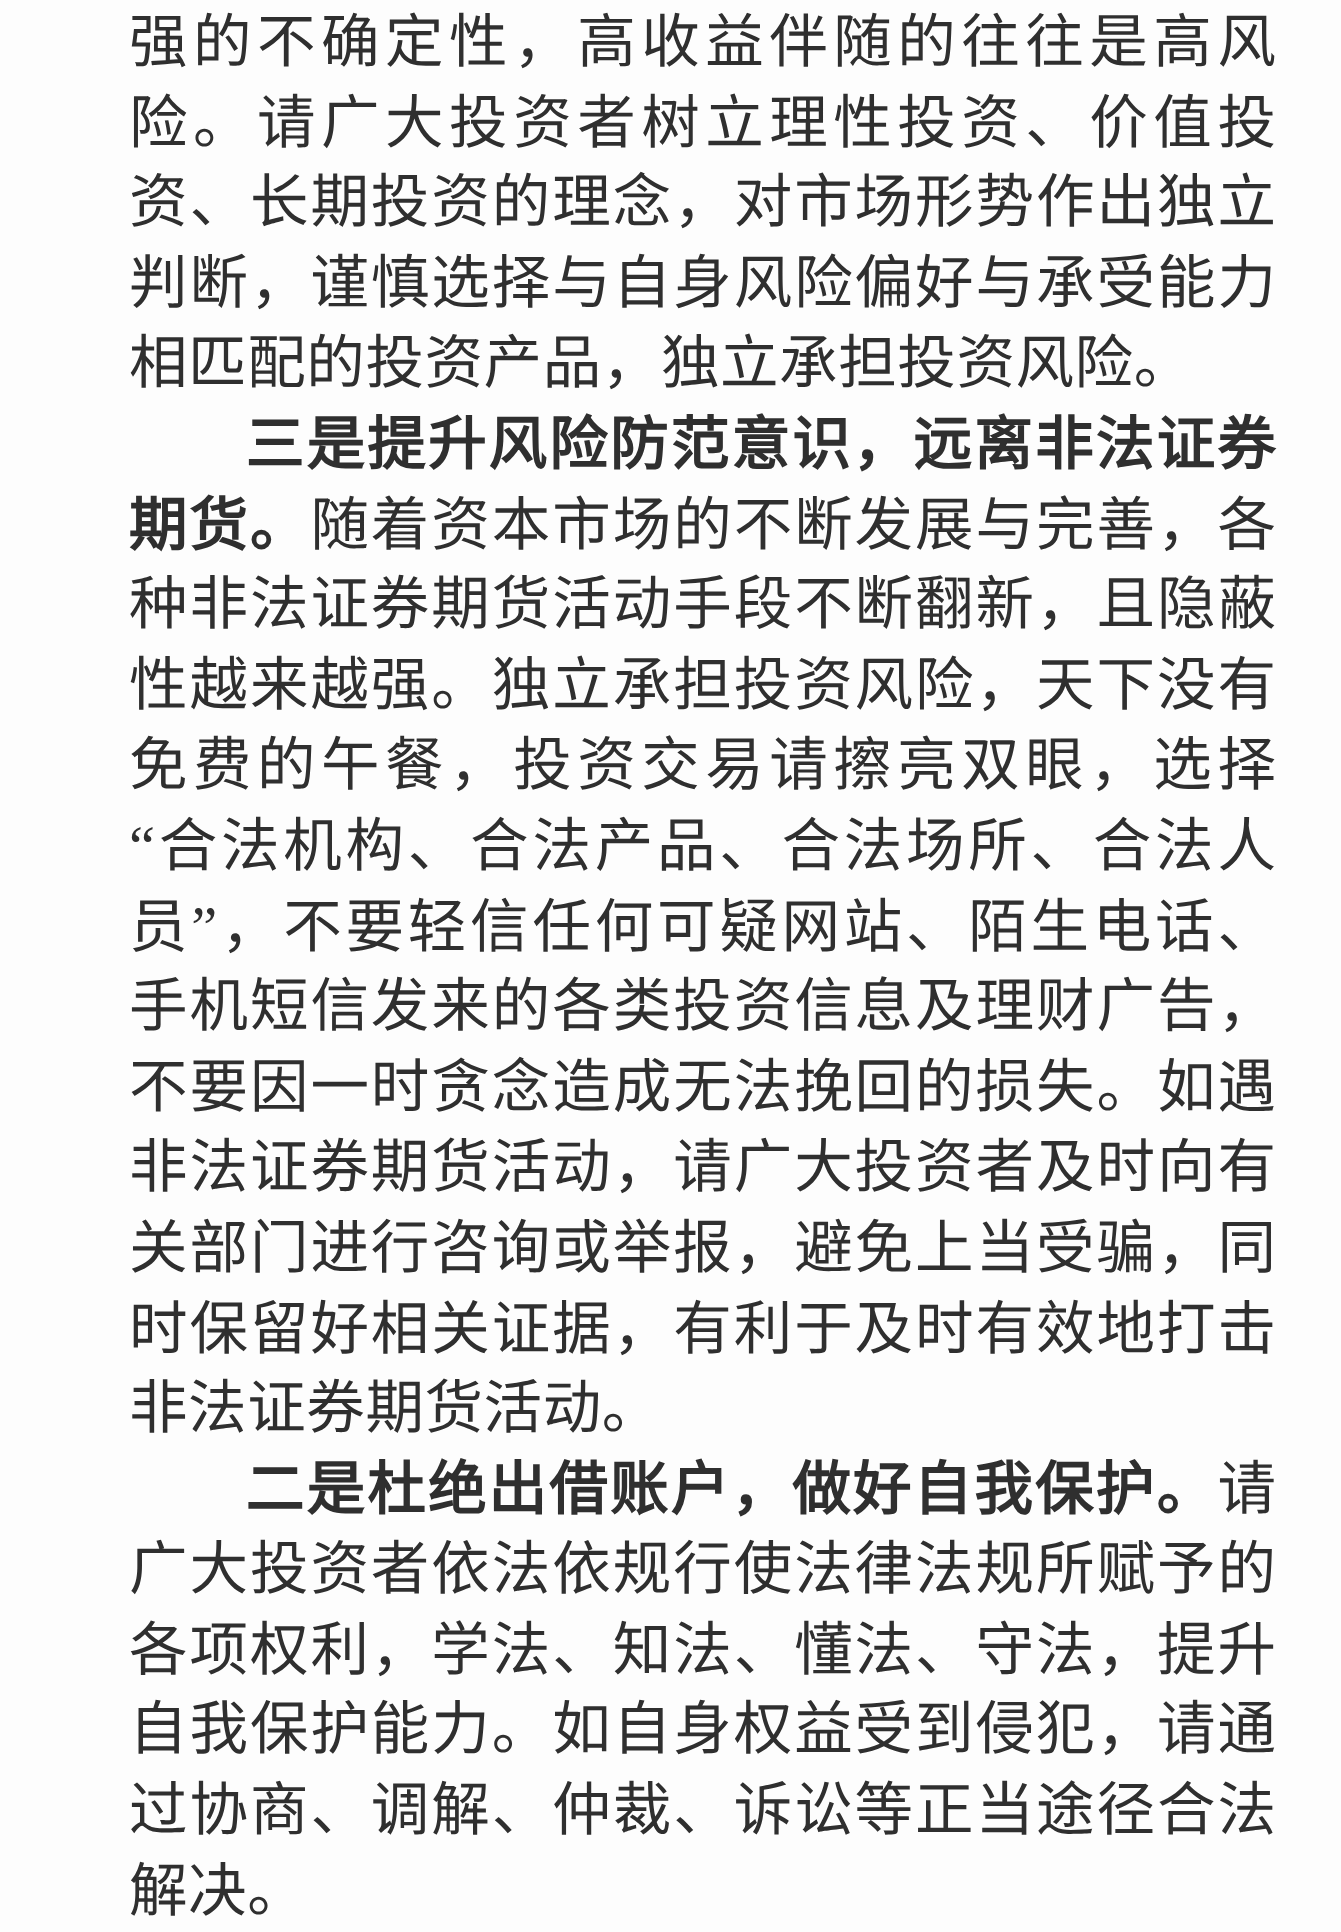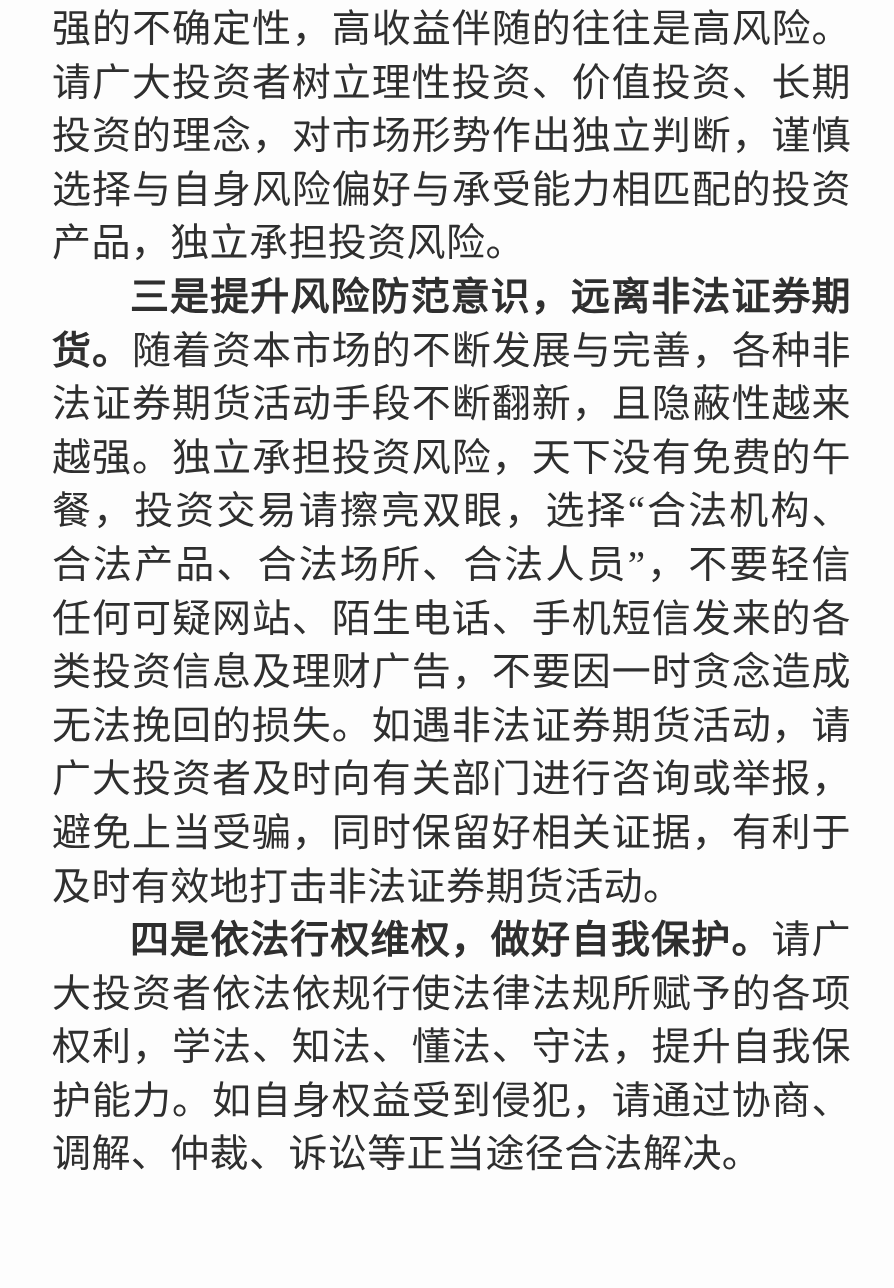--- a/index.html
+++ b/index.html
@@ -7,21 +7,21 @@
     padding: 0;
     background: #ffffff;
   }
   .page {
     position: relative;
     width: 894px;
     height: 1288px;
     background: #fdfdfd;
     overflow: hidden;
     box-sizing: border-box;
-    padding: 2px 43px 0 52px;
+    padding: 2px 43px 0 86px;
   }
   .doc {
     font-family: "Liberation Serif", "DejaVu Serif", serif;
     font-size: 39px;
     line-height: 53.6px;
     color: #2f2f2f;
     text-align: justify;
     letter-spacing: 0.4px;
   }
   .doc p {
@@ -44,17 +44,17 @@
     <p>
       <span>强的不确定性，高收益伴随的往往是高风险。请广大投资者树立理性投资、价值投资、长期投资的理念，对市场形势作出独立判断，谨慎选择与自身风险偏好与承受能力相匹配的投资产品，独立承担投资风险。</span>
     </p>
 
 
     <p class="indent">
       <span class="lead">三是提升风险防范意识，远离非法证券期货。</span><span>随着资本市场的不断发展与完善，各种非法证券期货活动手段不断翻新，且隐蔽性越来越强。独立承担投资风险，天下没有免费的午餐，投资交易请擦亮双眼，选择“合法机构、合法产品、合法场所、合法人员”，不要轻信任何可疑网站、陌生电话、手机短信发来的各类投资信息及理财广告，不要因一时贪念造成无法挽回的损失。如遇非法证券期货活动，请广大投资者及时向有关部门进行咨询或举报，避免上当受骗，同时保留好相关证据，有利于及时有效地打击非法证券期货活动。</span>
     </p>
 
     <p class="indent">
-      <span class="lead">四是依法行权维权，做好自我保护。</span><span>请广大投资者依法依规行使法律法规所赋予的各项权利，学法、知法、懂法、守法，提升自我保护能力。如自身权益受到侵犯，请通过协商、调解、仲裁、诉讼等正当途径合法解决。</span>
+      <span class="lead">二是杜绝出借账户，做好自我保护。</span><span>请广大投资者依法依规行使法律法规所赋予的各项权利，学法、知法、懂法、守法，提升自我保护能力。如自身权益受到侵犯，请通过协商、调解、仲裁、诉讼等正当途径合法解决。</span>
     </p>
 
   </div>
 </div>
 
 </body></html>

